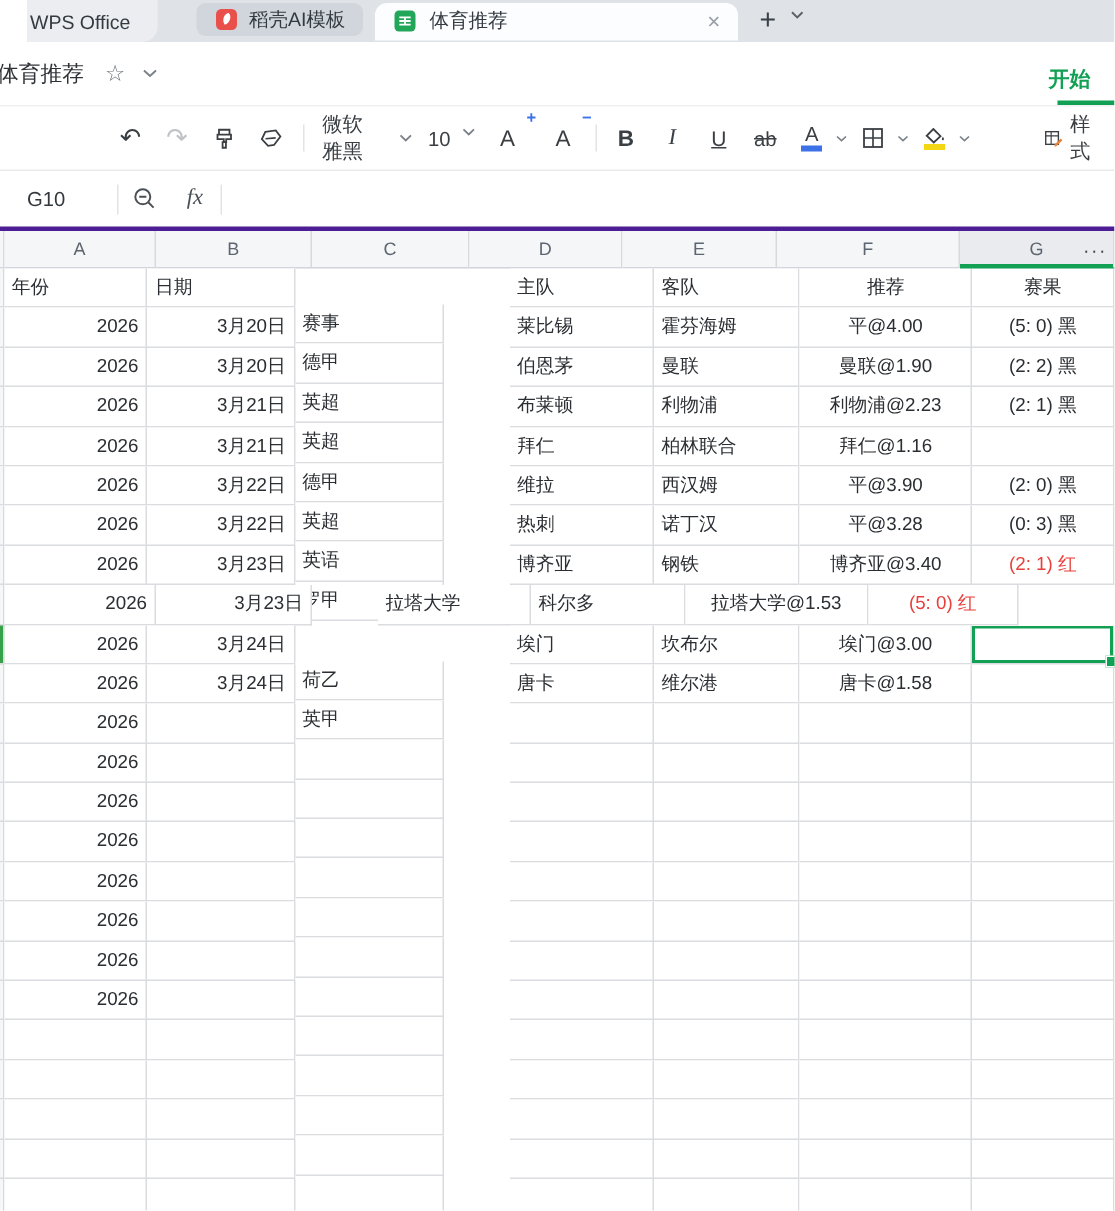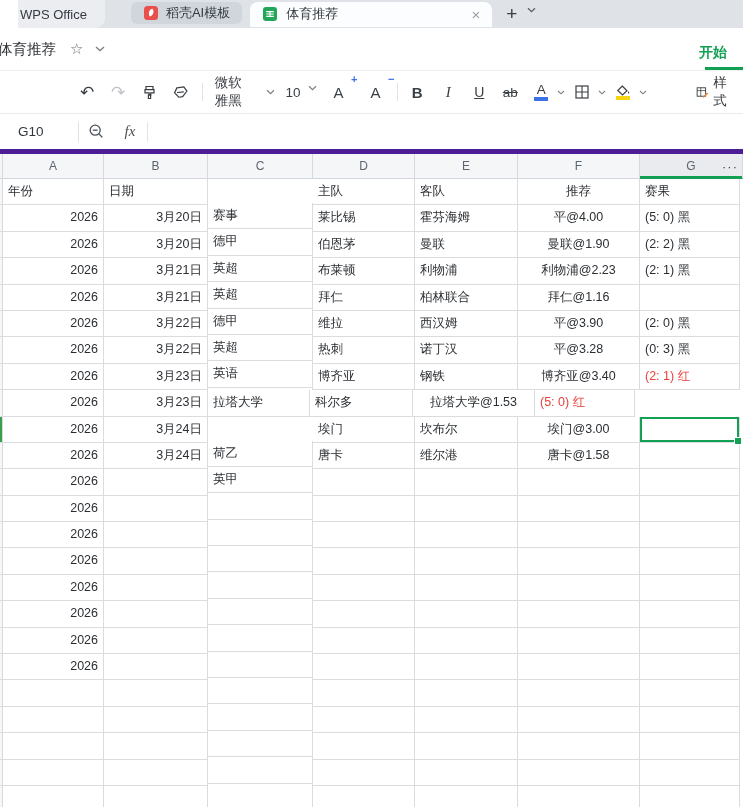--- a/index.html
+++ b/index.html
@@ -49,42 +49,42 @@
   .ab{text-decoration:line-through; font-size:13.5px;}
   .fontcolor{display:inline-flex; flex-direction:column; align-items:center; line-height:1;}
   .fontcolor .letter{font-size:13.5px;}
   .fontcolor .bar{width:14px; height:4px; margin-top:1px; background:var(--blue);}
   .fillwrap{display:inline-flex; flex-direction:column; align-items:center; line-height:1;}
   .fillwrap .bar{width:14px; height:4px; margin-top:0px; background:var(--yellow);}
   .stylebtn{display:flex; align-items:center; gap:4px; font-size:13.5px;padding-left:43px;}
   .chevbtn{margin:0 6px 0 -4px;}
 
   
-  .formulabar{height:40px; background:#fff; border-bottom:5px solid #4c1d95; display:flex; align-items:center;}
+  .formulabar{height:40px; background:#fff; border-bottom:3px solid #4c1d95; display:flex; align-items:center;}
   .cellref{width:78px; padding-left:18px; font-size:13.5px; color:#33383d;}
   .fsep{width:1px; height:20px; background:#e1e3e6;}
   .fbtn{display:flex; align-items:center; justify-content:center; width:34px; height:24px; color:#4a5056;}
   .fx{font-family:"Liberation Serif","DejaVu Serif",serif; font-style:italic; font-size:15px;}
 
   
   .colheaders{display:flex; height:25px; background:#f5f6f8;}
   .ch{height:25px; display:flex; align-items:center; justify-content:center; font-size:12px; color:var(--muted); border-right:1px solid #d7dadd; border-bottom:1px solid var(--hdrline); background:#f5f6f8;}
   .ch.stubh{border-right:1px solid #d7dadd;}
   .ch.sel{background:#e9ebee; box-shadow:inset 0 -2px 0 var(--green); border-bottom:1px solid var(--green); position:relative;}
   .ch .more{position:absolute; right:4px; top:0; height:25px; display:flex; align-items:center; color:#3f454b; font-size:13px; letter-spacing:1px;}
 
   
   .grid{background:#fff;}
   .row{display:flex; height:26.4px;}
   .stub{width:3px; background:#f6f7f9; border-right:1px solid #d7dadd; border-bottom:1px solid var(--grid);}
   .stub.active-row{background:#37a04b;}
   .cell{height:100%; padding:0 5px; font-size:12.5px; color:var(--ink); line-height:25px; white-space:nowrap; overflow:hidden; border-right:1px solid var(--grid); border-bottom:1px solid var(--grid); background:#fff;}
   .c0{width:3px;}
-  .c1{width:101px;} .c2{width:104px;} .c3{width:105px;margin-top:24px;} .c4{width:102px;}
-  .c5{width:103px;} .c6{width:122px;text-align:center;} .c7{width:100px;}
+  .c1{width:101px;} .c2{width:104px;} .c3{width:105px;margin-top:24px;} .c4{width:102px;margin-left:44px;}
+  .c5{width:103px;} .c6{width:122px;text-align:center;} .c7{width:100px;text-align:center;}
   .chw1{width:101px;} .chw2{width:104px;} .chw3{width:105px;} .chw4{width:102px;}
   .chw5{width:103px;} .chw6{width:122px;} .chw7{width:103px;}
   .row.body .c1, .row.body .c2{text-align:right;}
   .cell.red{color:var(--red);}
   .cell.selected{box-shadow:inset 0 0 0 2px var(--green); position:relative; overflow:visible;}
   .cell.selected::after{content:""; position:absolute; right:-3px; bottom:-3px; width:6px; height:6px; background:var(--green); border:1px solid #fff; z-index:3;}
 
   svg{display:block;}
 </style>
 </head>

